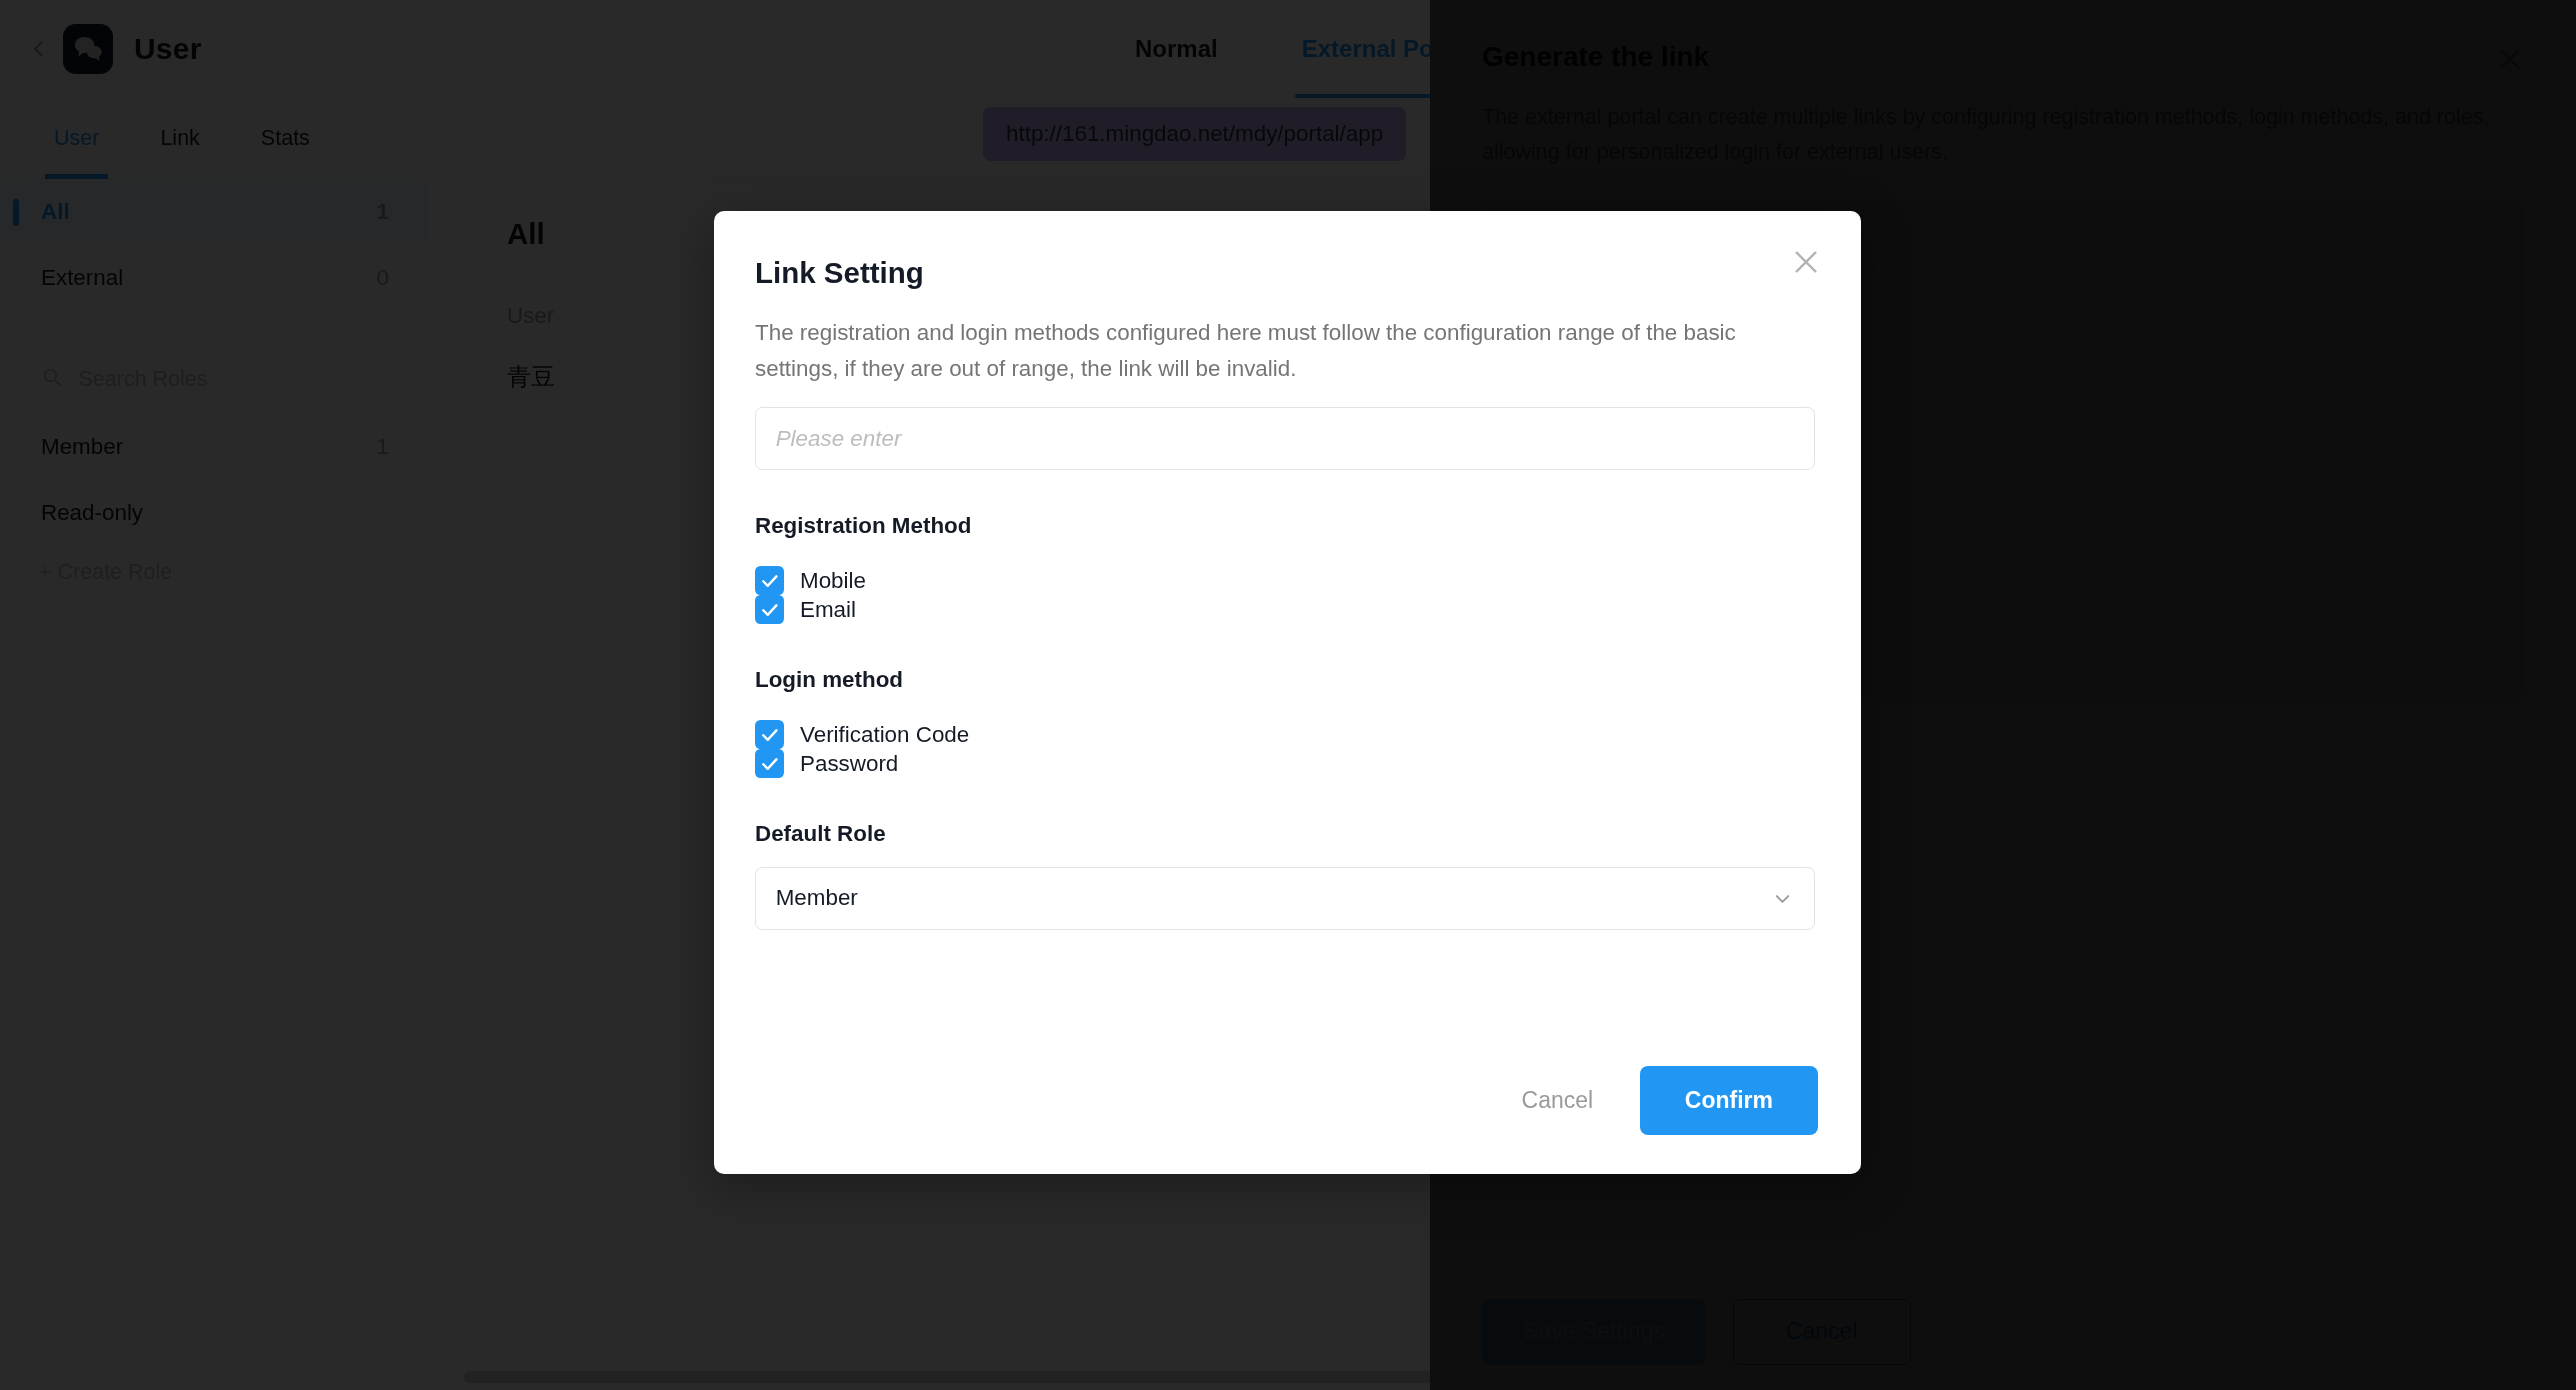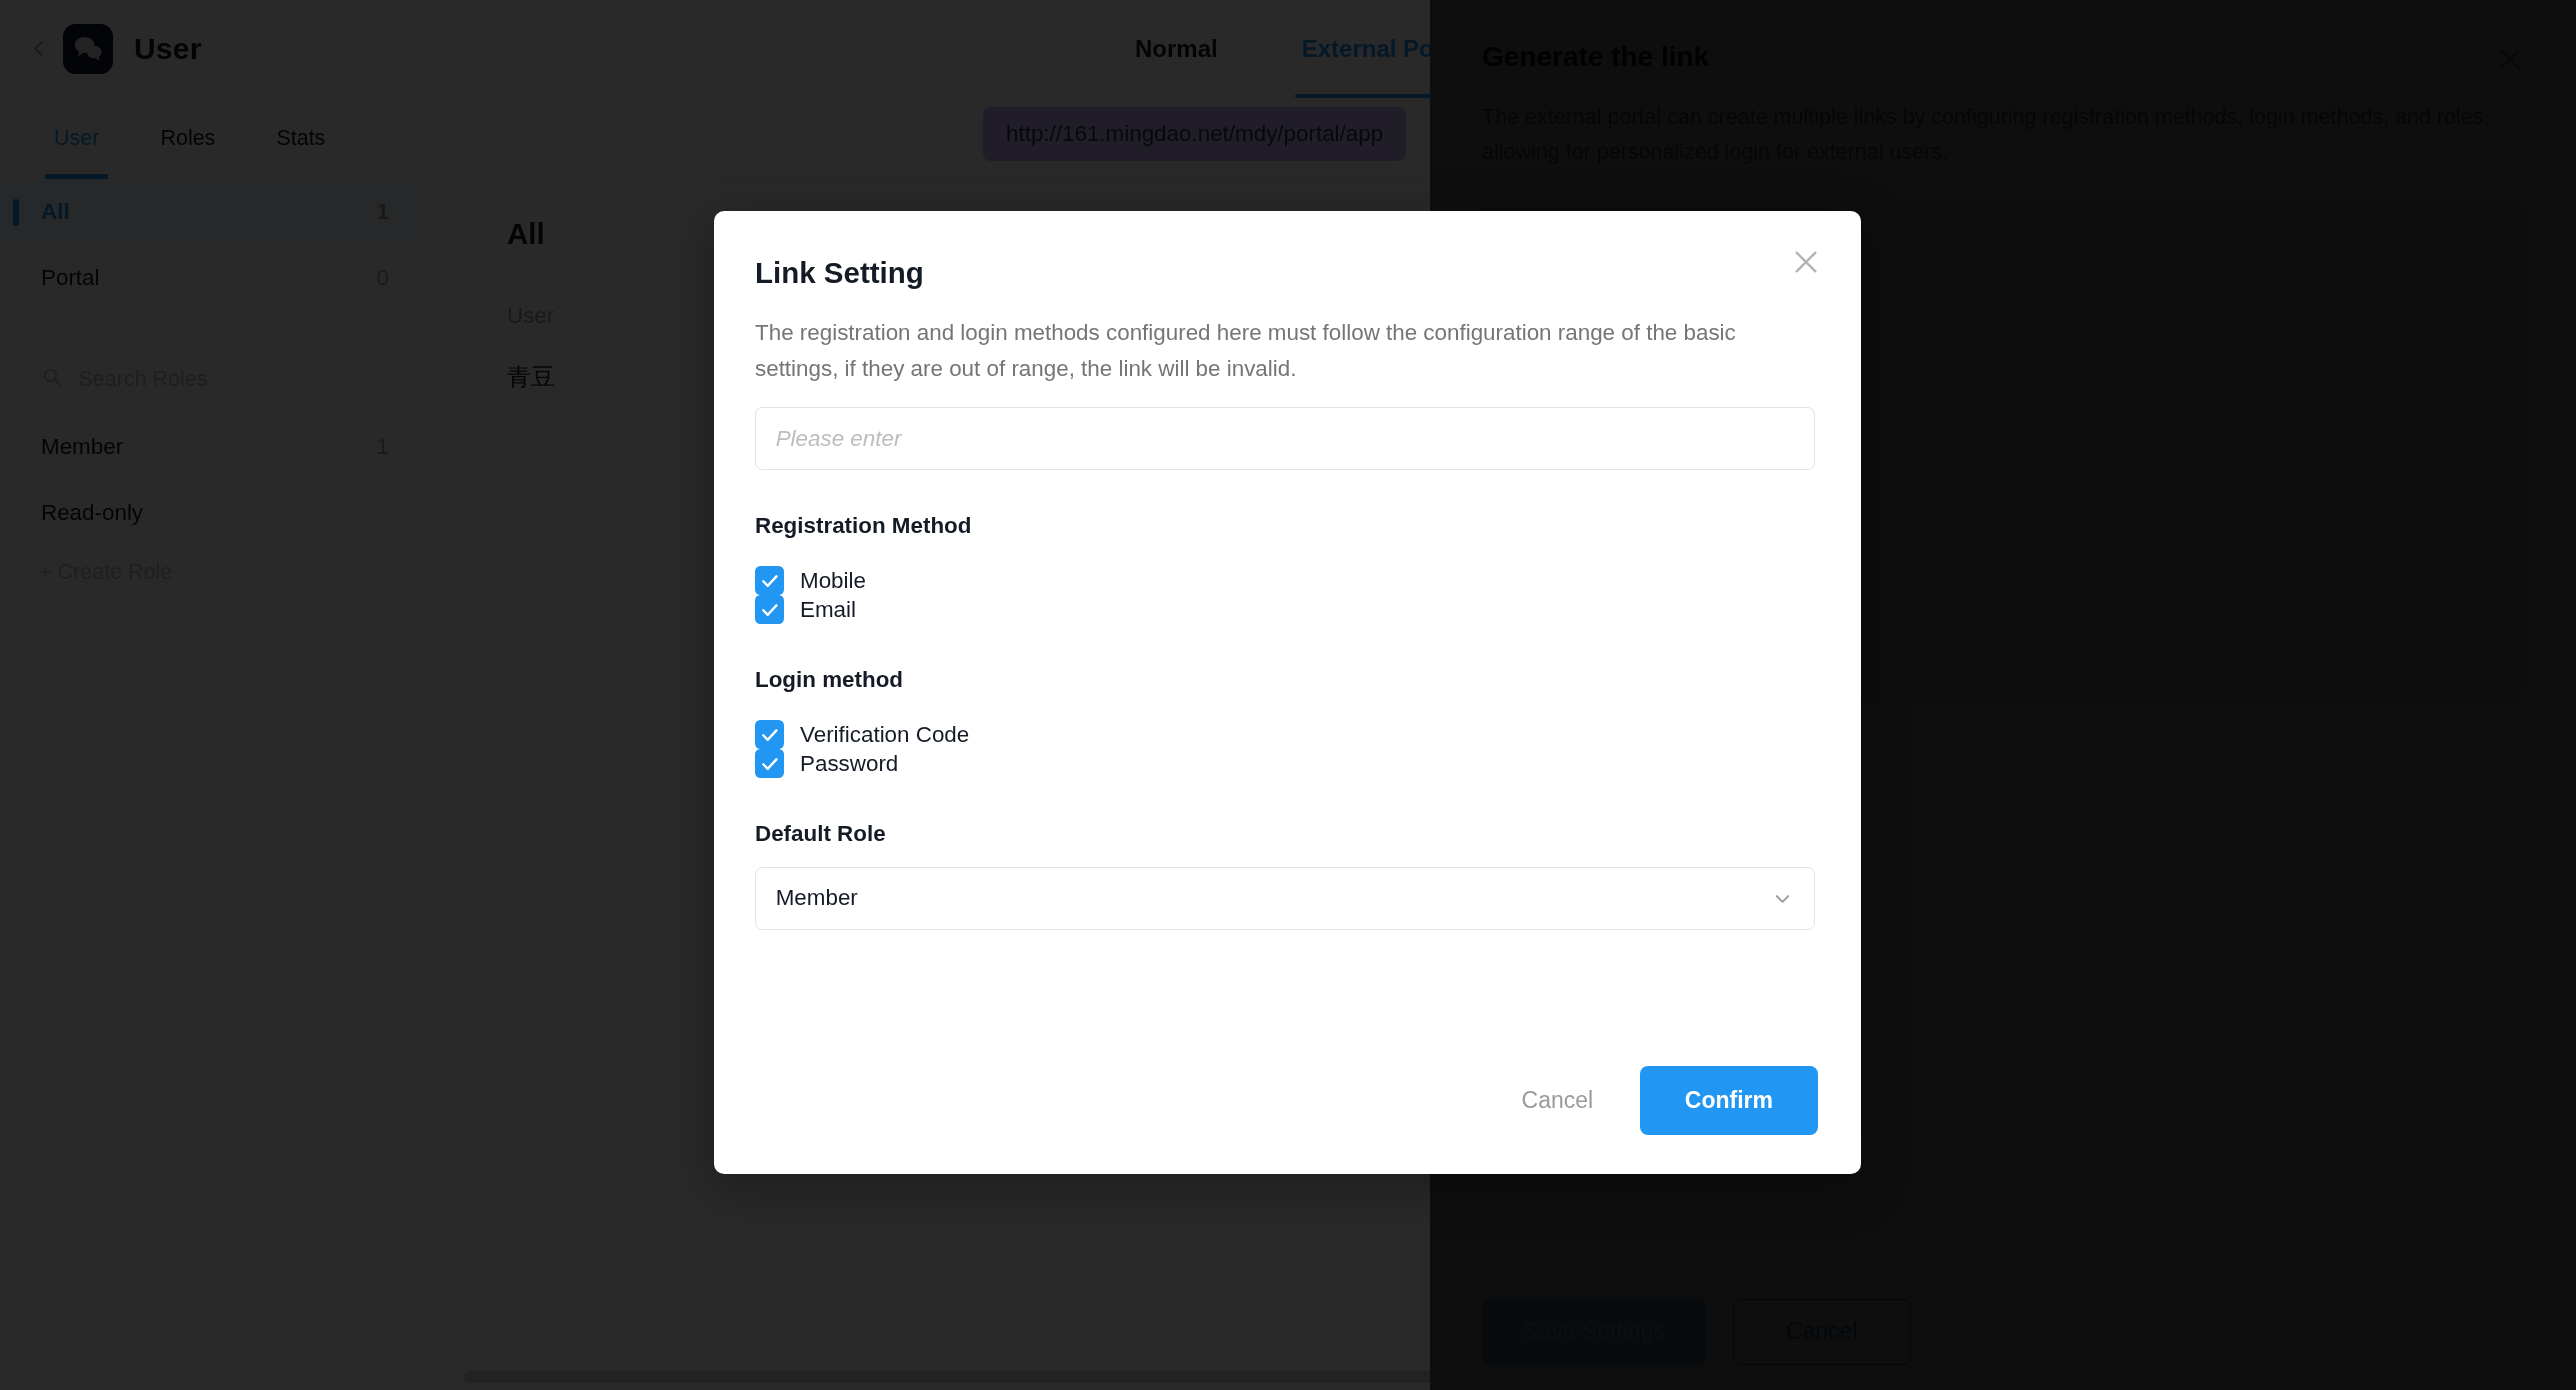--- a/index.html
+++ b/index.html
@@ -259,33 +259,33 @@
       <div class="app-title">User</div>
 
       <div class="top-tabs">
         <div class="top-tab">Normal</div>
         <div class="top-tab active">External Portal</div>
       </div>
     </div>
 
     <div class="sub-tabs">
       <div class="sub-tab active">User</div>
-      <div class="sub-tab">Roles</div>
+      <div class="sub-tab">Link</div>
       <div class="sub-tab">Stats</div>
     </div>
 
     <div class="url-pill">http://161.mingdao.net/mdy/portal/app</div>
 
     <div class="sidebar">
       <div class="side-row selected">
         <span>All</span>
         <span class="count">1</span>
       </div>
       <div class="side-row">
-        <span>Portal</span>
+        <span>External</span>
         <span class="count">0</span>
       </div>
       <div class="side-divider"></div>
       <div class="search-row">
         <span>
           <svg width="21.5" height="21.5" viewBox="0 0 24 24" fill="none" stroke="currentColor" stroke-width="2">
               <circle cx="10.5" cy="10.5" r="6.5"></circle>
               <line x1="15.5" y1="15.5" x2="21" y2="21" stroke-linecap="round"></line>
             </svg>
         </span>

